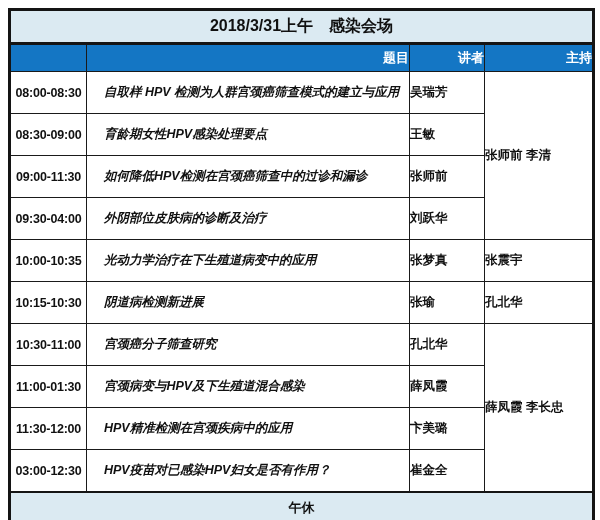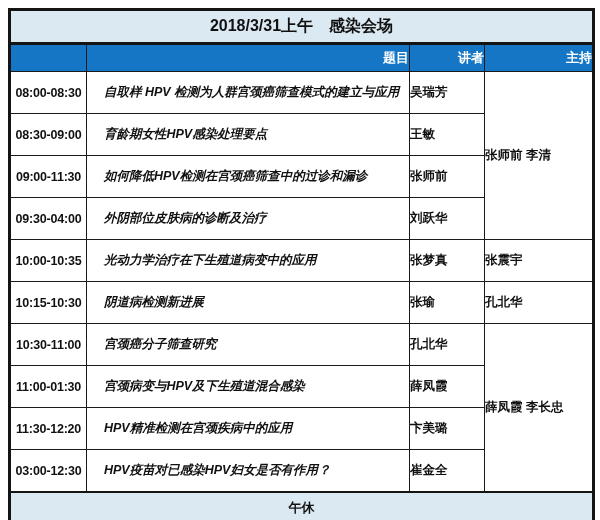--- a/index.html
+++ b/index.html
@@ -136,21 +136,21 @@
     <td class="topic-cell">宫颈癌分子筛查研究</td>
     <td class="speaker-cell">孔北华</td>
     <td class="host-cell" rowspan="4">薛凤霞 李长忠</td>
   </tr>
   <tr class="data-row">
     <td class="time-cell">11:00-01:30</td>
     <td class="topic-cell">宫颈病变与HPV及下生殖道混合感染</td>
     <td class="speaker-cell">薛凤霞</td>
   </tr>
   <tr class="data-row">
-    <td class="time-cell">11:30-12:20</td>
+    <td class="time-cell">11:30-12:00</td>
     <td class="topic-cell">HPV精准检测在宫颈疾病中的应用</td>
     <td class="speaker-cell">卞美璐</td>
   </tr>
   <tr class="data-row">
     <td class="time-cell">03:00-12:30</td>
     <td class="topic-cell">HPV疫苗对已感染HPV妇女是否有作用？</td>
     <td class="speaker-cell">崔金全</td>
   </tr>
 
   <tr class="lunch-row">

